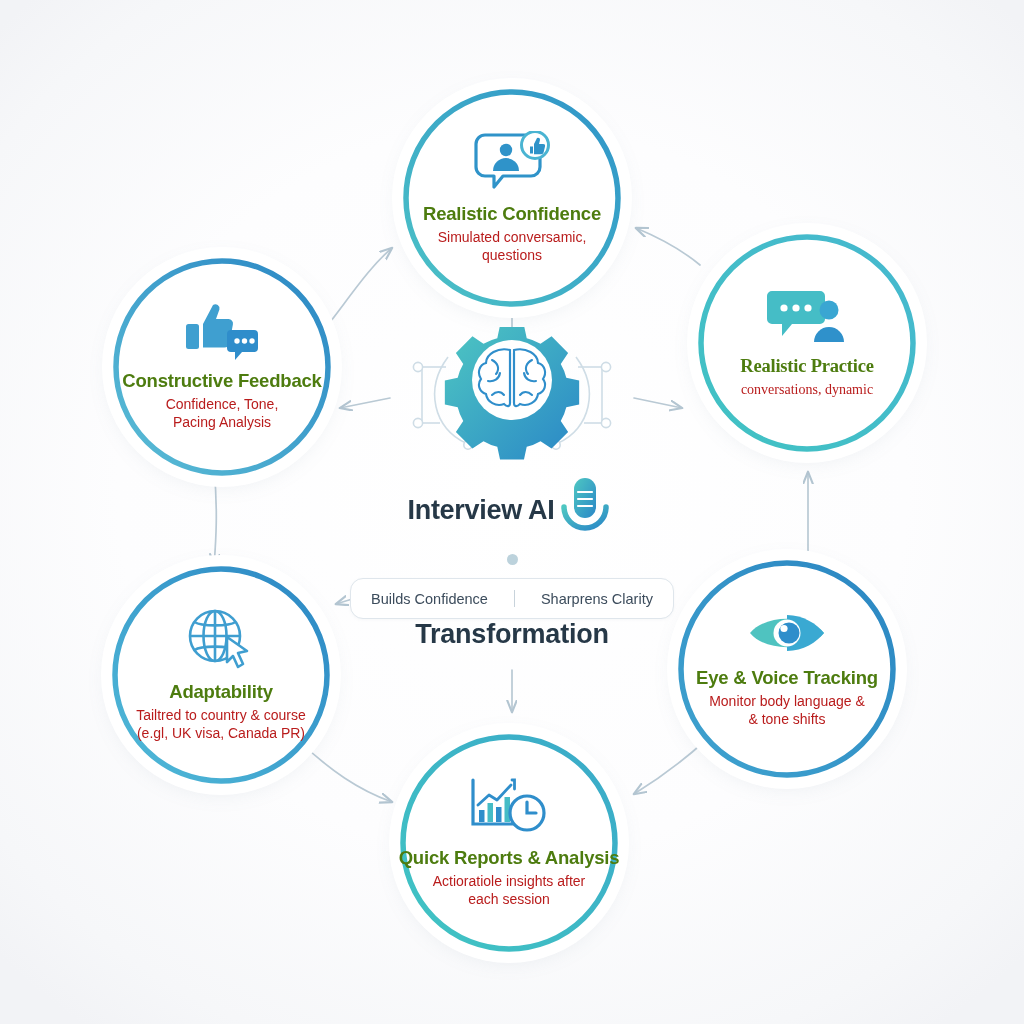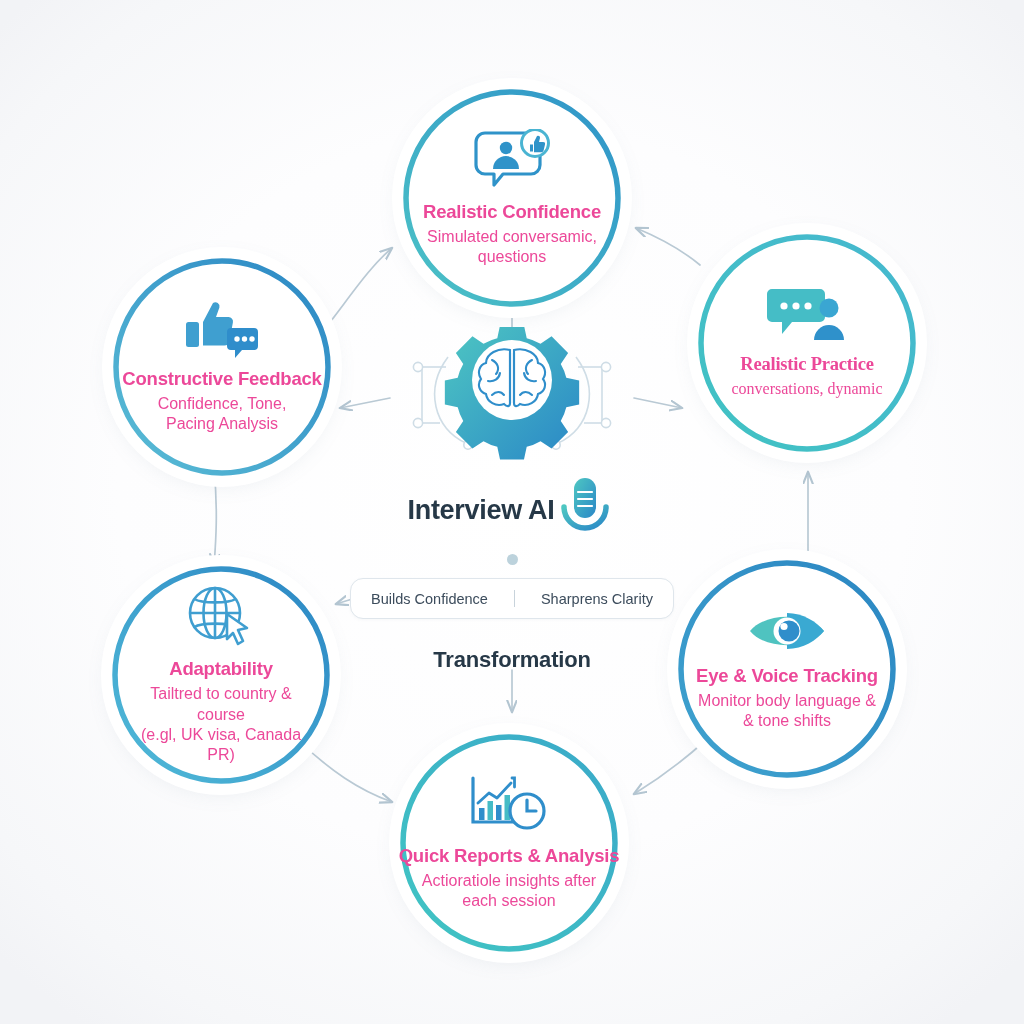--- a/index.html
+++ b/index.html
@@ -63,28 +63,28 @@
     align-items: center;
     justify-content: center;
   }
   .node .node-icon {
     margin-bottom: 10px;
     line-height: 0;
   }
   .node .node-title {
     font-size: 18.5px;
     font-weight: bold;
-    color: #ec4899;
+    color: #4d7c0f;
     letter-spacing: -0.2px;
     margin-bottom: 4px;
     white-space: nowrap;
   }
   .node .node-sub {
-    font-size: 16px;
-    color: #ec4899;
+    font-size: 14px;
+    color: #b91c1c;
     line-height: 1.28;
     white-space: pre-line;
   }
 
   
   #node-confidence { left: 401px; top: 87px;  width: 222px; height: 222px; }
   #node-practice   { left: 696px; top: 232px; width: 222px; height: 222px; font-family: Liberation Serif, serif; }
   #node-feedback   { left: 111px; top: 256px; width: 222px; height: 222px; align-items: center; }
   #node-eye        { left: 676px; top: 558px; width: 222px; height: 222px; }
   #node-adapt      { left: 110px; top: 564px; width: 222px; height: 222px; }
@@ -147,22 +147,22 @@
     position: absolute;
     width: 11px;
     height: 11px;
     border-radius: 50%;
     background: #bcd2dc;
     left: 177px;
     top: 224px;
     z-index: 4;
   }
   #hub-sub {
-    margin-top: 28px;
-    font-size: 22px;
+    margin-top: 0;
+    font-size: 27px;
     font-weight: bold;
     color: #263847;
     letter-spacing: -0.2px;
   }
 </style>
 </head>
 <body>
 
 <div id="stage">
 

